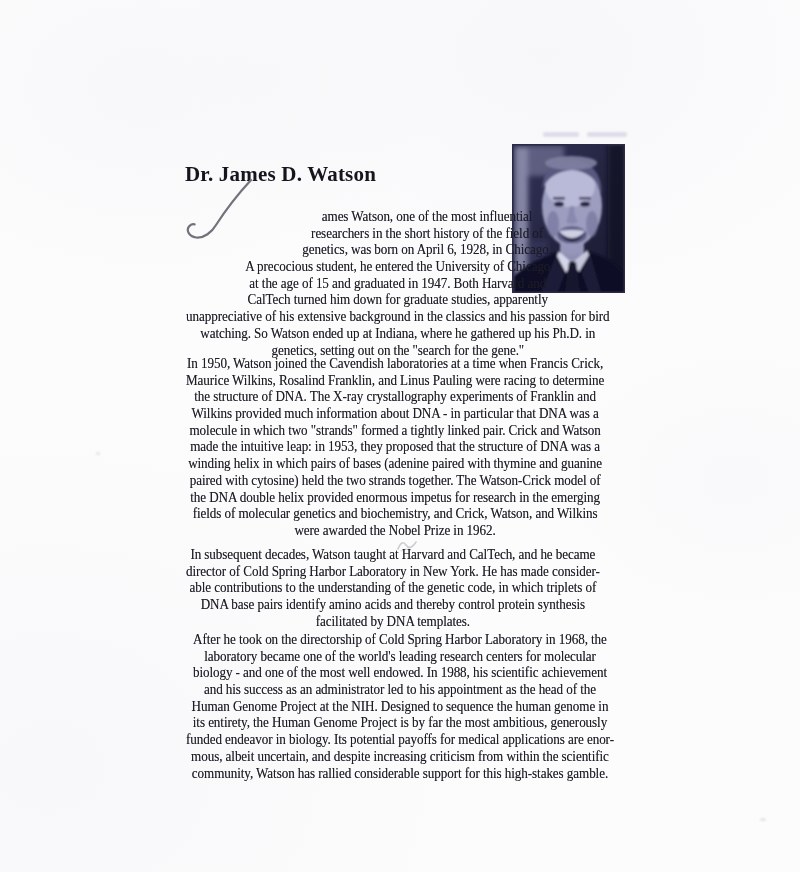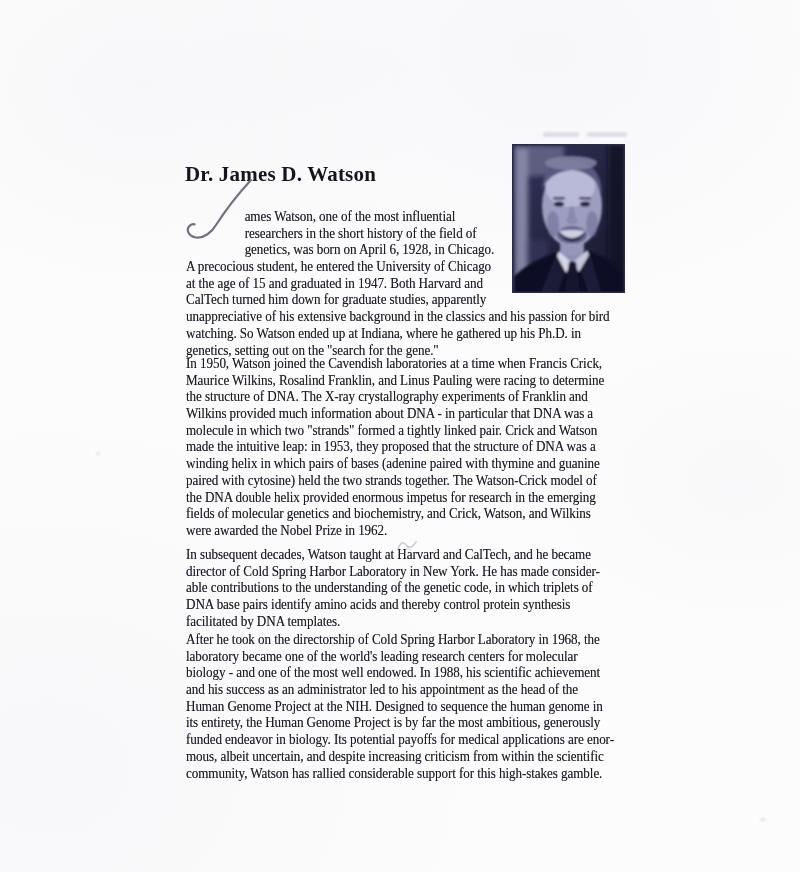--- a/index.html
+++ b/index.html
@@ -11,20 +11,21 @@
     font-family: "Liberation Serif", serif;
   }
   .page {
     position: absolute; inset: 0;
     background:
       radial-gradient(420px 300px at 18% 10%, rgba(168,168,184,0.055), transparent 70%),
       radial-gradient(520px 380px at 68% 6%, rgba(168,168,190,0.06), transparent 70%),
       radial-gradient(640px 520px at 6% 88%, rgba(168,168,184,0.05), transparent 72%),
       radial-gradient(300px 220px at 92% 55%, rgba(168,168,184,0.04), transparent 70%),
       #fcfcfd;
+    text-align: center;
   }
   .title {
     position: absolute; left: 185px; top: 148px;
     font-size: 21px; font-weight: bold; color: #15151d;
     letter-spacing: 0.2px; white-space: nowrap;
   }
   .dropcap-swash { position: absolute; left: 177px; top: 177px; width: 82px; height: 64px; }
   .para {
     position: absolute; left: 186px;
     font-size: 15px; line-height: 16.7px;

